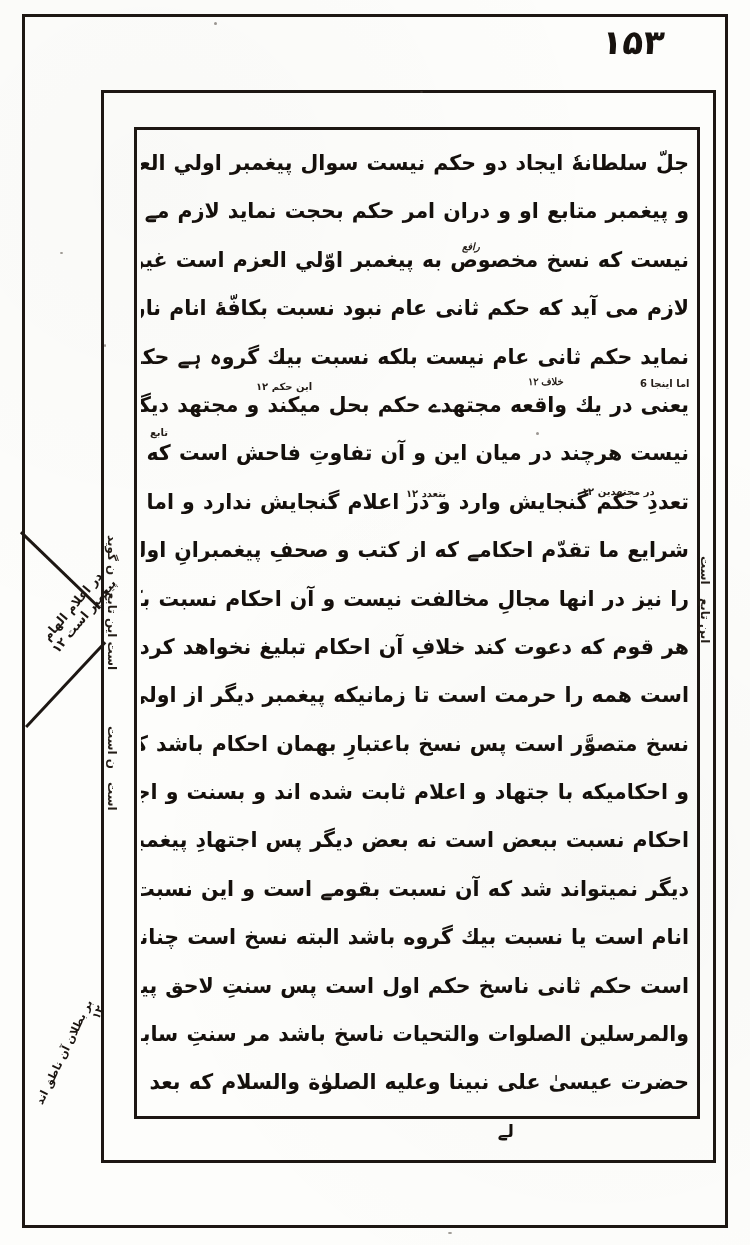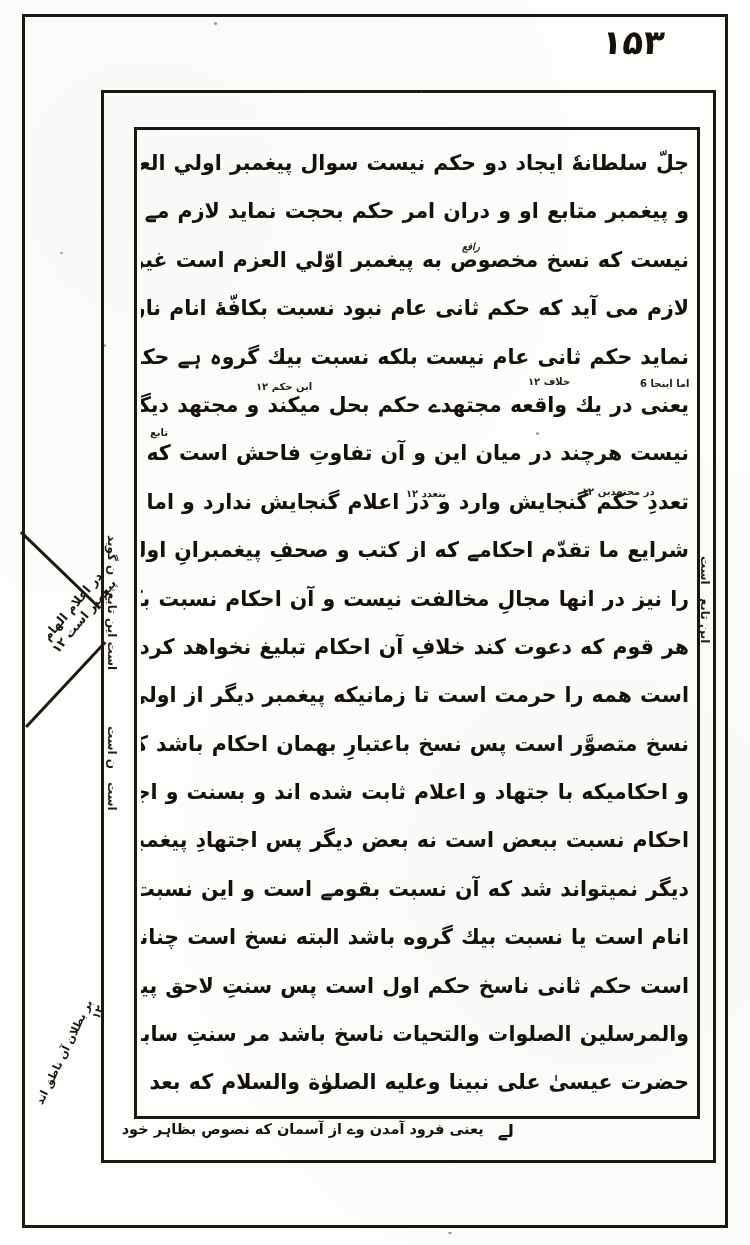--- a/index.html
+++ b/index.html
@@ -103,21 +103,21 @@
       <div class="tline">ديگر نميتواند شد كه آن نسبت بقومے است و اين نسبت بقومِ ديگر واگر اين اختلاف نسبت بكافهٔ</div>
       <div class="tline">انام است يا نسبت بيك گروه باشد البته نسخ است چنانچه درين شريعت كه حكم نسبت كافهٔ انام</div>
       <div class="tline">است حكم ثانى ناسخ حكم اول است پس سنتِ لاحق پيغمبر ما عليه وعلى آله وعلى جميع الانبياء</div>
       <div class="tline">والمرسلين الصلوات والتحيات ناسخ باشد مر سنتِ سابق او را عليه وعلى آله الصلوة والسلام</div>
       <div class="tline">حضرت عيسىٰ على نبينا وعليه الصلوٰة والسلام كه بعد از نزول متابعت اين شريعت</div>
     </div>
 
   <div>
       <span class="gloss" style="left: 640px; top: 378px;">اما اينجا 6</span>
       <span class="gloss" style="left: 228px; top: 381px; margin-left: 28px;">اين حكم ۱۲</span>
-      <span class="gloss" style="left: 528px; top: 376px;">خلاف ۱۲</span>
+      <span class="gloss" style="left: 528px; top: 376px; font-family: Liberation Serif, serif;">خلاف ۱۲</span>
       <span class="gloss" style="left: 150px; top: 427px;">تابع</span>
       <span class="gloss" style="left: 462px; top: 241px; font-style: italic;">رافع</span>
       <span class="gloss" style="left: 398px; top: 488px; margin-left: 8px;">بتعدد ۱۲</span>
       <span class="gloss" style="left: 582px; top: 486px;">در مجتهدين ۱۲</span>
     </div>
 
   <div class="diag-line one"></div>
   <div class="diag-line two"></div>
   <div class="diagonal-note">در اعلام الهام پيغمبر است ۱۲</div>
   <div class="bottom-note">بر بطلان آن ناطق اند ۱۲</div>
@@ -128,21 +128,20 @@
       <span class="catchword left" style="top: 726px;">ن است</span>
       <span class="catchword left" style="top: 782px;">است</span>
     </div>
   <div>
       <span class="catchword right" style="top: 556px;">است</span>
       <span class="catchword right" style="top: 598px;">اين تابع</span>
     </div>
 
   <div class="footnote">
     <span class="fn-marker">لے</span>
-    <span>يعنى فرود آمدن وے از آسمان كه نصوص بظاہر خود</span>
   </div>
 
   <div class="speck s1"></div>
   <div class="speck s2"></div>
   <div class="speck s3"></div>
   <div class="speck s4"></div>
   <div class="speck s5"></div>
   <div class="speck s6"></div>
 
 </div>

